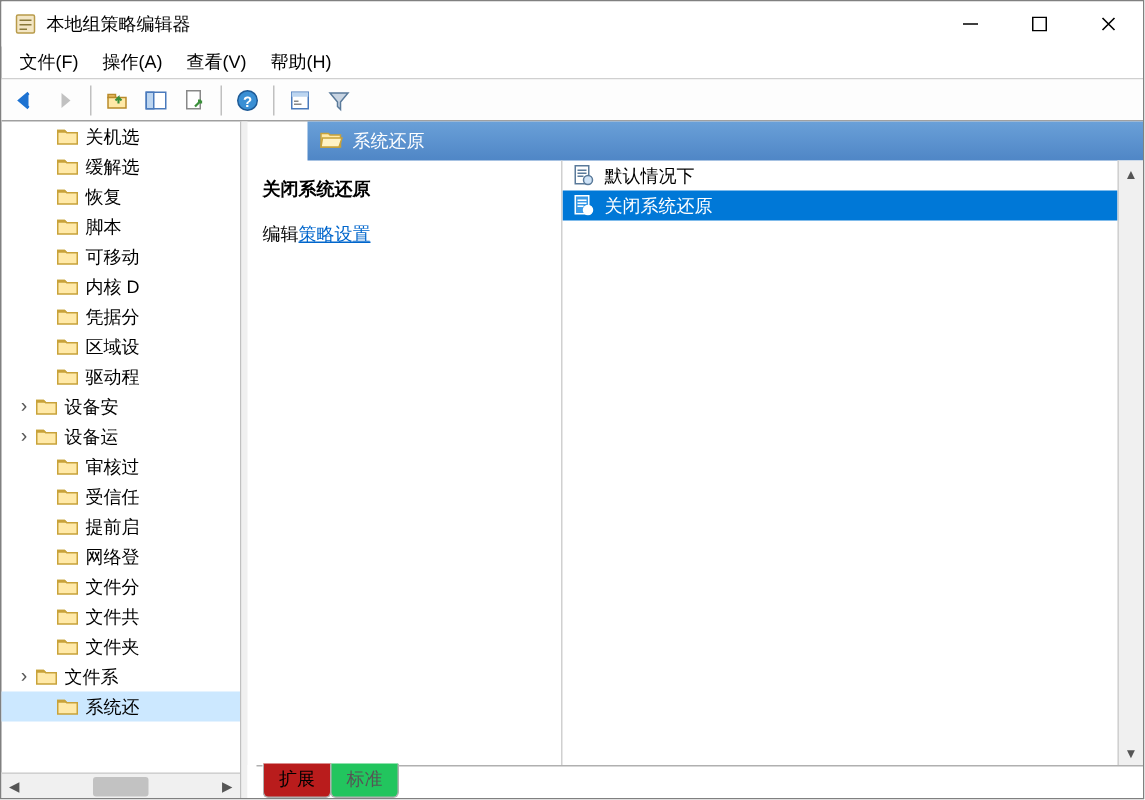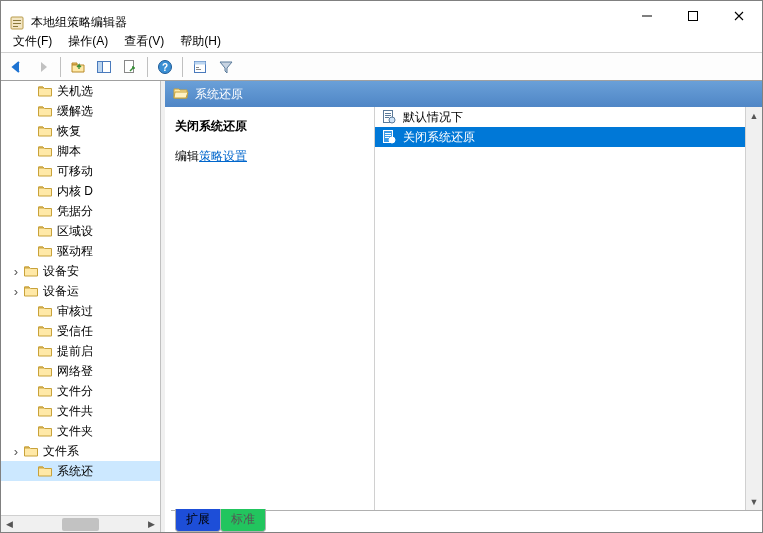--- a/index.html
+++ b/index.html
@@ -16,21 +16,21 @@
     height: 533px;
     border: 1px solid #808080;
     display: flex;
     flex-direction: column;
     background: #fff;
   }
   
   .titlebar {
     height: 30px;
     display: flex;
-    align-items: flex-end;
+    align-items: center;
     padding: 0 0 0 8px;
     background: #fff;
   }
   .titlebar .icon {
     width: 16px; height: 16px; margin-right: 6px;
     display:inline-flex;align-items:center;justify-content:center;
   }
   .titlebar .title { flex: 1; font-size: 12px; }
   .winbtns { display: flex; }
   .winbtn {
@@ -143,20 +143,21 @@
   }
   .rightheader {
     height: 26px;
     background: linear-gradient(#6aa0d8, #4f86c6);
     color: #fff;
     display: flex;
     align-items: center;
     padding: 0 8px;
     gap: 6px;
     font-size: 12px;
+    margin-left: 40px;
   }
   .rightbody {
     flex:1;
     display:flex;
     min-height:0;
   }
   .descpane {
     width: 210px;
     border-right: 1px solid #d0d0d0;
     padding: 10px 10px 6px 10px;
@@ -226,21 +227,21 @@
     border-top:none;
     border-bottom-left-radius:4px;
     border-bottom-right-radius:4px;
     padding:2px 10px 3px 10px;
     font-size:12px;
     background:#fff;
     margin-right:-1px;
     position:relative;
   }
   .tab.active {
-    background:#1d4ed8;
+    background:#b91c1c;
     z-index:2;
   }
   .tab.inactive {
     background:#22c55e;
     color:#555;
   }
   
   .statusbar {
     height:22px;
     border-top:1px solid #c0c0c0;

